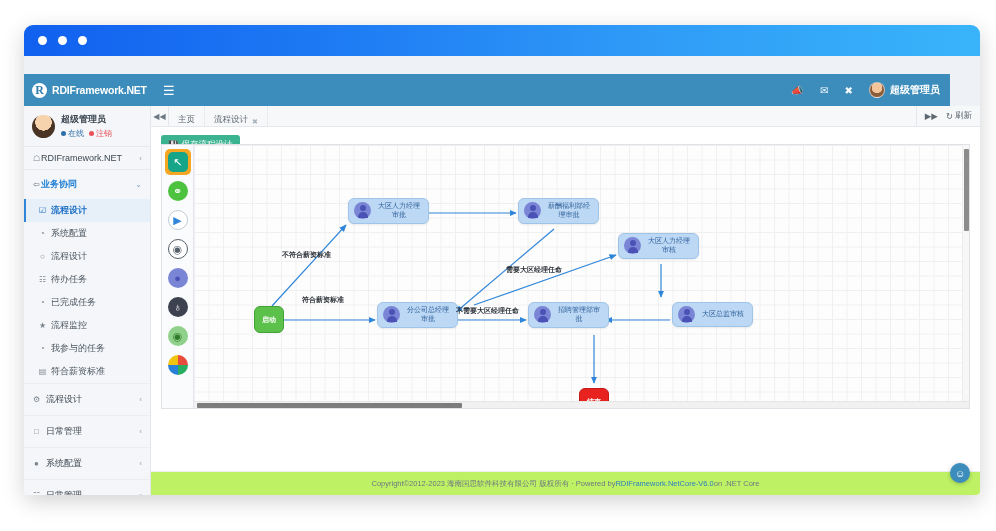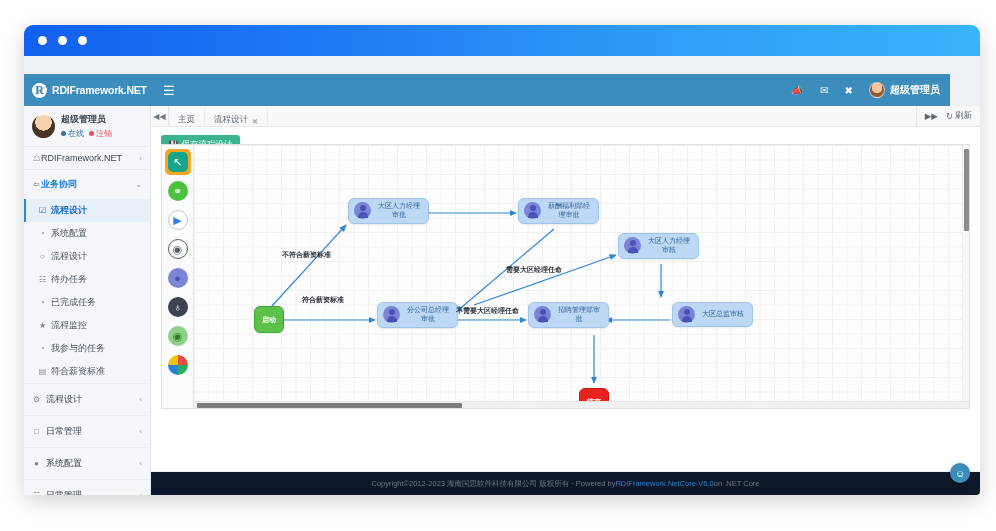--- a/index.html
+++ b/index.html
@@ -247,21 +247,21 @@
   }
   #vscroll-thumb {
     position:absolute; left:1px; top:4px; width:5px; height:82px;
     background:#8c8c8c; border-radius:1px;
   }
 
   #footer {
     position:absolute; left:0; bottom:0; width: 829px; height: 24px;
     display:flex; align-items:center; justify-content:center;
     font-size: 7.5px; color: #6d7780;
-    border-top: 1px solid #eceff2; background:#0f172a;
+    border-top: 1px solid #eceff2; background:#bef264;
   }
   #footer a { color:#2f7fc4; text-decoration:none; }
   #help-bubble {
     position:absolute; right: 10px; bottom: 12px;
     width: 20px; height: 20px; border-radius: 50%;
     background:#3c8dbc; color:#fff; font-size:10px;
     display:flex; align-items:center; justify-content:center;
     box-shadow: 0 1px 4px rgba(0,0,0,.25);
   }
 </style>

